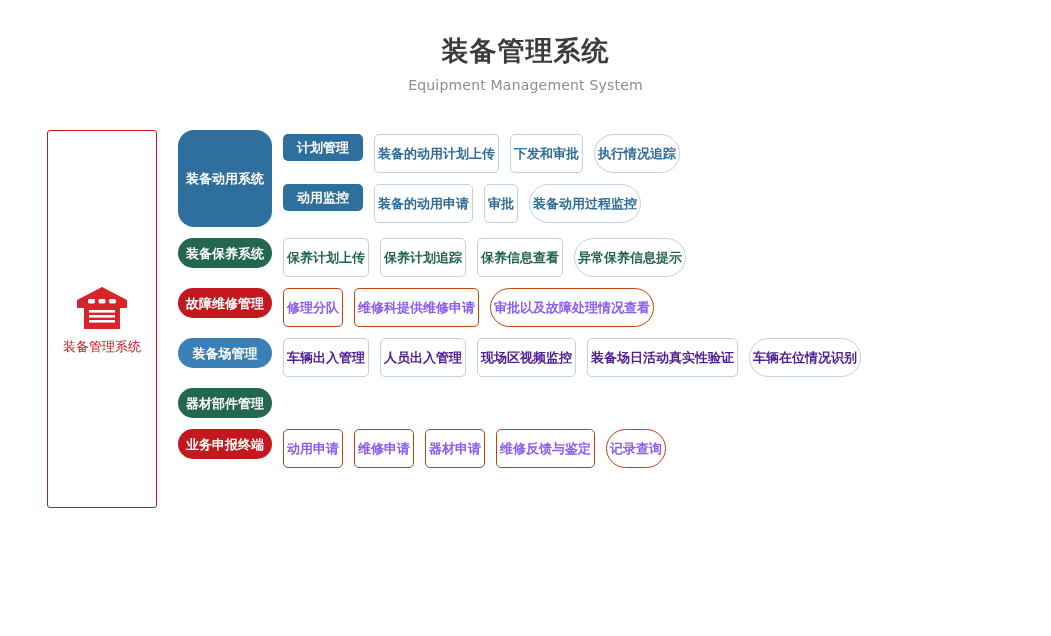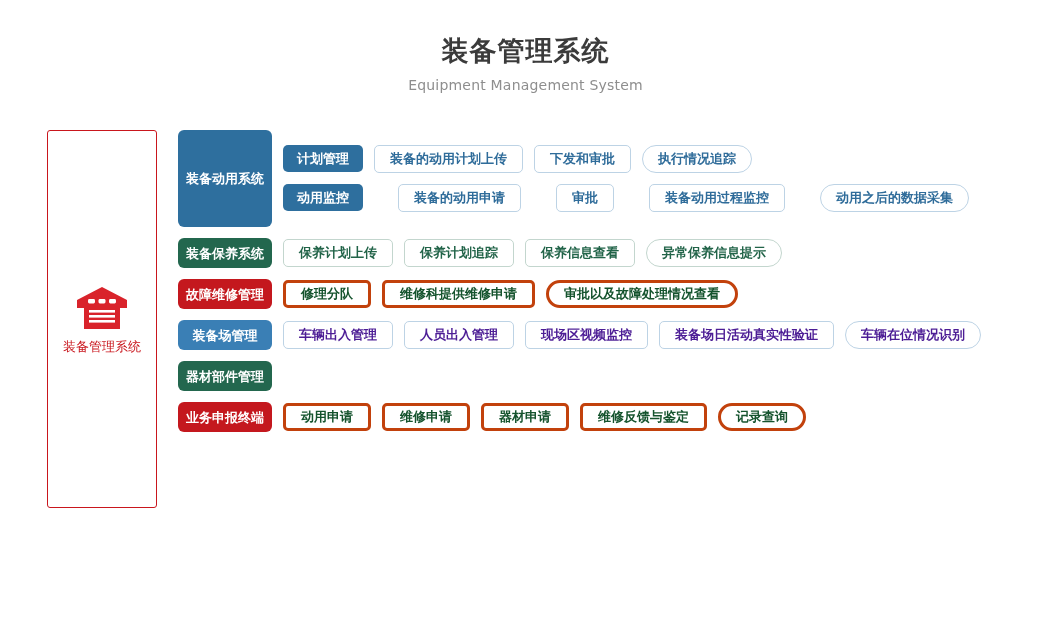--- a/index.html
+++ b/index.html
@@ -84,21 +84,21 @@
   .row {
     display: flex;
     align-items: stretch;
     margin-bottom: 11px;
   }
   .row:last-child { margin-bottom: 0; }
 
   .cat-box {
     width: 94px;
     flex: 0 0 94px;
-    border-radius: 6px;
+    border-radius: 16px;
     color: #ffffff;
     font-size: 13px;
     font-weight: bold;
     display: flex;
     align-items: center;
     justify-content: center;
     text-align: center;
     line-height: 17px;
     box-sizing: border-box;
   }
@@ -106,21 +106,21 @@
   .row-body {
     margin-left: 11px;
     display: flex;
     flex-direction: column;
     justify-content: center;
   }
   .subrow {
     display: flex;
     align-items: stretch;
   }
-  .subrow + .subrow { margin-top: 11px; gap: 24px; }
+  .subrow + .subrow { margin-top: 11px; }
 
   .sub-box {
     border-radius: 5px;
     color: #ffffff;
     font-size: 13px;
     font-weight: bold;
     display: flex;
     align-items: center;
     justify-content: center;
     text-align: center;
@@ -134,42 +134,42 @@
   .leaf-box {
     background: #ffffff;
     border-radius: 5px;
     font-size: 13px;
     font-weight: bold;
     display: flex;
     align-items: center;
     justify-content: center;
     text-align: center;
     box-sizing: border-box;
-    height: 28px;
-    padding: 0 15px;
+    height: 39px;
+    padding: 0 3px;
     margin-right: 11px;
     white-space: nowrap;
   }
   .leaf-box:last-child { margin-right: 16px; border-radius: 21px; }
 
   
   .t-blue .cat-box, .t-blue .sub-box { background: #2e6f9e; }
   .t-blue .leaf-box { border: 1px solid #bdd3e5; color: #2f6c9a; }
 
   
   .t-bluelight .cat-box { background: #3a7fb5; }
   .t-bluelight .leaf-box { border: 1px solid #bdd3e5; color: #4c1d95; }
 
   
   .t-green .cat-box, .t-green .sub-box { background: #23674e; }
   .t-green .leaf-box { border: 1px solid #c3d6ce; color: #226449; }
 
   
   .t-red .cat-box, .t-red .sub-box { background: #c4181e; }
-  .t-red .leaf-box { border: 3px solid #c2410c; color: #14532d; }
+  .t-red .leaf-box { border: 1px solid #c2410c; color: #8b5cf6; }
 
   .row-tall .cat-box { height: 97px; }
   .row-std .cat-box { height: 30px; }
 </style>
 </head>
 <body>
 
 <div class="header">
   <div class="title-cn">装备管理系统</div>
   <div class="title-en">Equipment Management System</div>
@@ -200,21 +200,20 @@
             <div class="sub-box">计划管理</div>
             <div class="leaf-box">装备的动用计划上传</div>
             <div class="leaf-box">下发和审批</div>
             <div class="leaf-box">执行情况追踪</div>
           </div>
           <div class="subrow">
             <div class="sub-box">动用监控</div>
             <div class="leaf-box">装备的动用申请</div>
             <div class="leaf-box">审批</div>
             <div class="leaf-box">装备动用过程监控</div>
-            <div class="leaf-box">动用之后的数据采集</div>
           </div>
         </div>
       </div>
       <div class="row t-green row-std">
         <div class="cat-box">装备保养系统</div>
         <div class="row-body">
           <div class="subrow">
             <div class="leaf-box">保养计划上传</div>
             <div class="leaf-box">保养计划追踪</div>
             <div class="leaf-box">保养信息查看</div>

